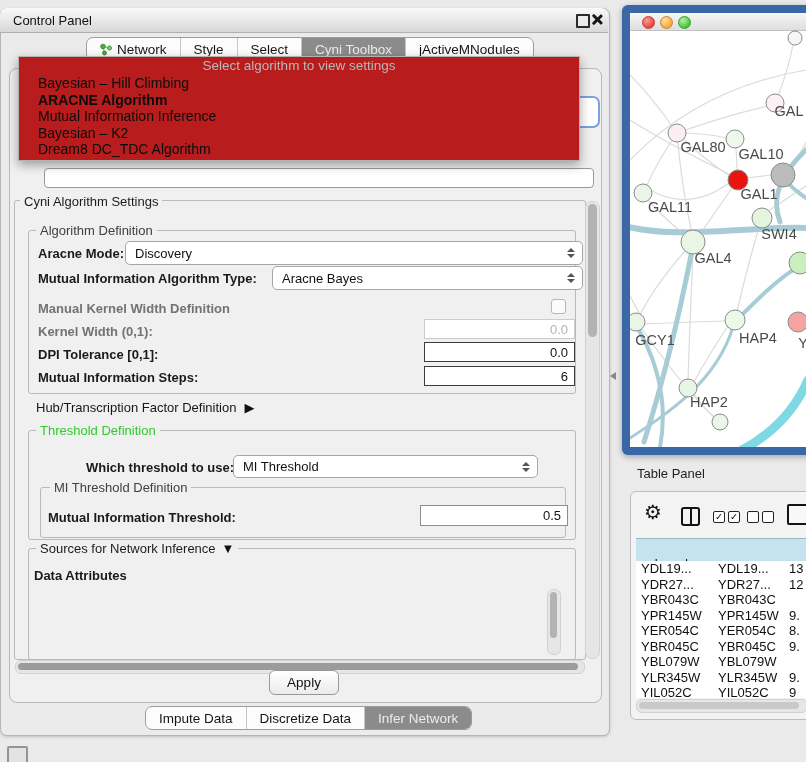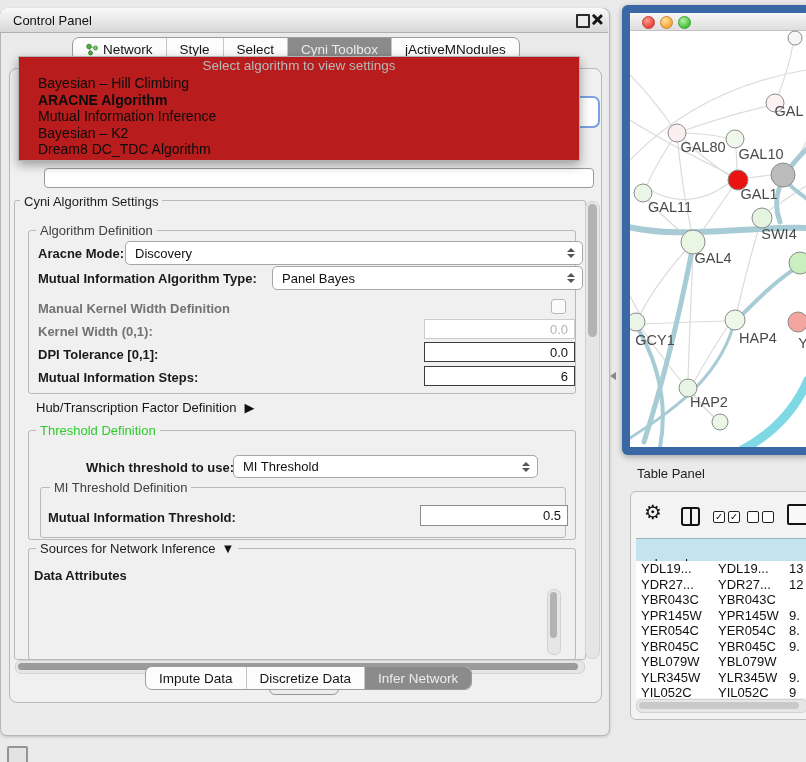--- a/index.html
+++ b/index.html
@@ -95,21 +95,21 @@
   <div class="abs cp"></div>
 
   <div class="abs cp-titlebar"></div>
   <div class="abs cp-title">Control Panel</div>
   <div class="abs float-ico"></div>
   <div class="abs close-ico">
       <span class="b1"></span>
       <span class="b2"></span>
     </div>
 
-  <div class="abs segbar" style="left:72px;top:37px;text-align:right;">
+  <div class="abs segbar" style="left:86px;top:37px;text-align:right;">
     <div class="seg">
       <svg width="12" height="13" viewBox="0 0 12 13">
         <line x1="3" y1="3.5" x2="9.5" y2="5" stroke="#9a9a9a" stroke-width="1"></line>
         <line x1="3" y1="3.5" x2="4.5" y2="10" stroke="#9a9a9a" stroke-width="1"></line>
         <circle cx="3" cy="3.5" r="2.3" fill="#4caf3f" stroke="#2c7d24" stroke-width="0.8"></circle>
         <circle cx="9.5" cy="5" r="2" fill="#7fd36f" stroke="#2c7d24" stroke-width="0.8"></circle>
         <circle cx="4.5" cy="10" r="2" fill="#4caf3f" stroke="#2c7d24" stroke-width="0.8"></circle>
       </svg>
       <span>Network</span>
     </div>
@@ -153,21 +153,21 @@
   <div class="combo" style="left:125px;top:241px;width:447px;height:22px;">
     <span>Discovery</span>
     <span class="ud">
         <i class="up"></i>
         <i class="dn"></i>
       </span>
   </div>
 
   <div class="lbl" style="left:38px;top:271px;">Mutual Information Algorithm Type:</div>
   <div class="combo" style="left:272px;top:266px;width:300px;height:22px;">
-    <span>Panel Bayes</span>
+    <span>Aracne Bayes</span>
     <span class="ud">
         <i class="up"></i>
         <i class="dn"></i>
       </span>
   </div>
 
   <div class="lbl dis" style="left:38px;top:301px;">Manual Kernel Width Definition</div>
   <div class="checkbox" style="left:551px;top:299px;"></div>
 
   <div class="lbl dis" style="left:38px;top:324px;">Kernel Width (0,1):</div>
@@ -221,21 +221,21 @@
     <div class="sb-thumb" style="left:2px;top:2px;width:9px;height:133px;"></div>
   </div>
   <div class="abs sb-track" style="left:15px;top:660px;width:568px;height:12px;">
     <div class="sb-thumb" style="left:2px;top:2px;width:560px;height:7px;background:#9b9b9b;"></div>
   </div>
 
   <div class="abs btn" style="left:269px;top:670px;width:68px;height:23px;">
     <span>Apply</span>
   </div>
 
-  <div class="abs segbar" style="left:145px;top:666px;">
+  <div class="abs segbar" style="left:145px;top:706px;">
     <div class="seg">
         <span>Impute Data</span>
       </div>
     <div class="seg">
         <span>Discretize Data</span>
       </div>
     <div class="seg sel">
         <span>Infer Network</span>
       </div>
   </div>

